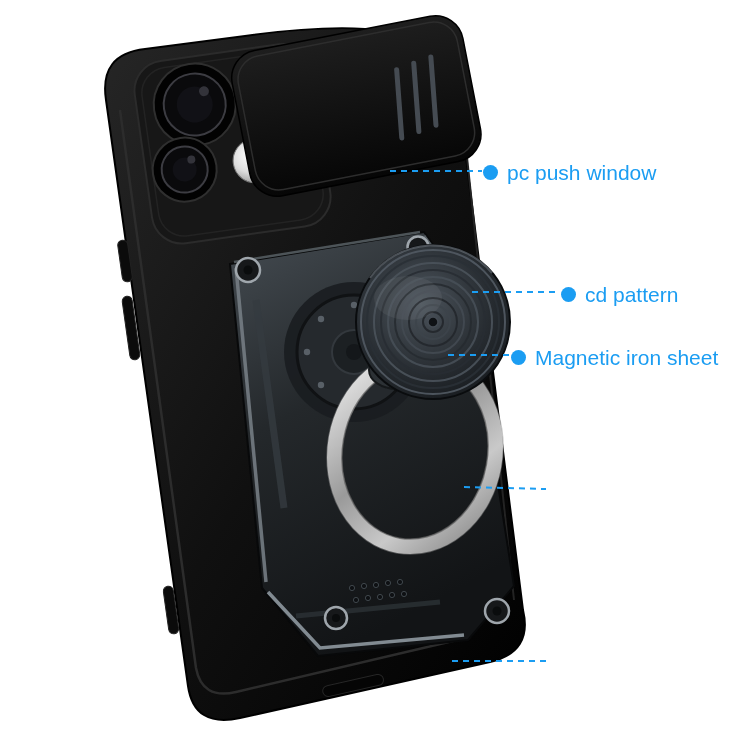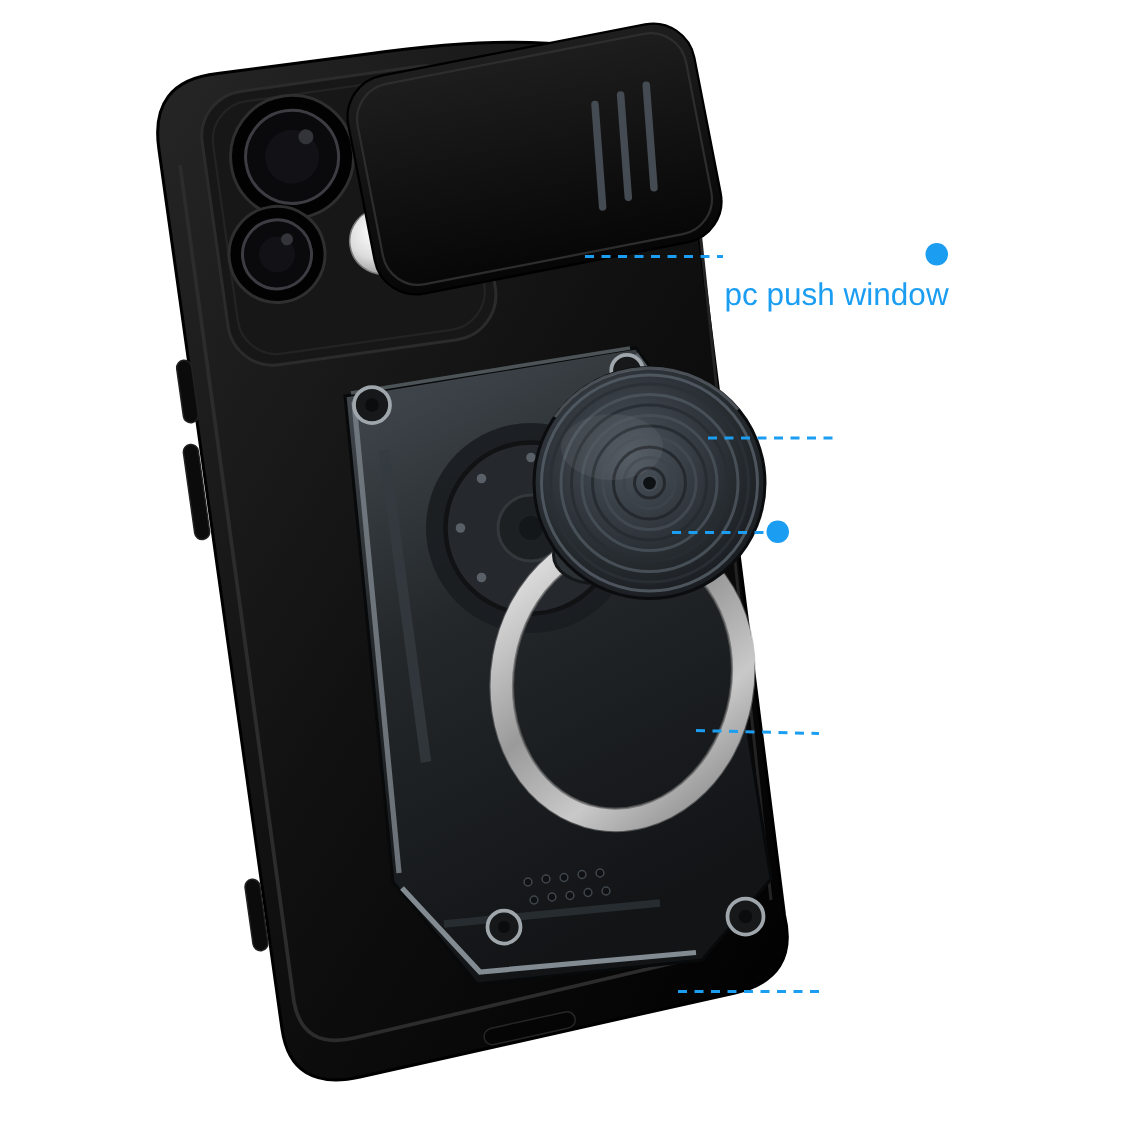--- a/index.html
+++ b/index.html
@@ -8,27 +8,26 @@
     width: 750px;
     height: 750px;
     background: var(--bg, #ffffff);
     overflow: hidden;
     font-family: "Liberation Sans", sans-serif;
   }
   .stage svg { position: absolute; left: 0; top: 0; }
   .callout {
     position: absolute;
     display: flex;
-    align-items: flex-end;
+    align-items: center;
     gap: 9px;
     font-size: 21px;
     line-height: 1;
     color: var(--accent, #1b9df2);
     white-space: nowrap;
-    flex-direction: column;
   }
   .callout .dot {
     width: 15px;
     height: 15px;
     border-radius: 50%;
     background: var(--accent, #1b9df2);
     flex: 0 0 auto;
   }
   .dash {
     stroke: var(--accent, #1b9df2);
@@ -199,20 +198,25 @@
       <path class="dash" d="M 464,487 L 546,489"></path>
       <path class="dash" d="M 452,661 L 546,661"></path>
     </g>
   </svg>
 
   <div class="callout" style="left:483px; top:162px">
     <span class="dot"></span>
     <span>pc push window</span>
   </div>
 
+  <div class="callout" style="left:561px; top:284px">
+    <span class="dot"></span>
+    <span>cd pattern</span>
+  </div>
 
   <div class="callout" style="left:511px; top:347px">
     <span class="dot"></span>
+    <span>Magnetic iron sheet</span>
   </div>
 
 
 
 </div>
 
 </body></html>

